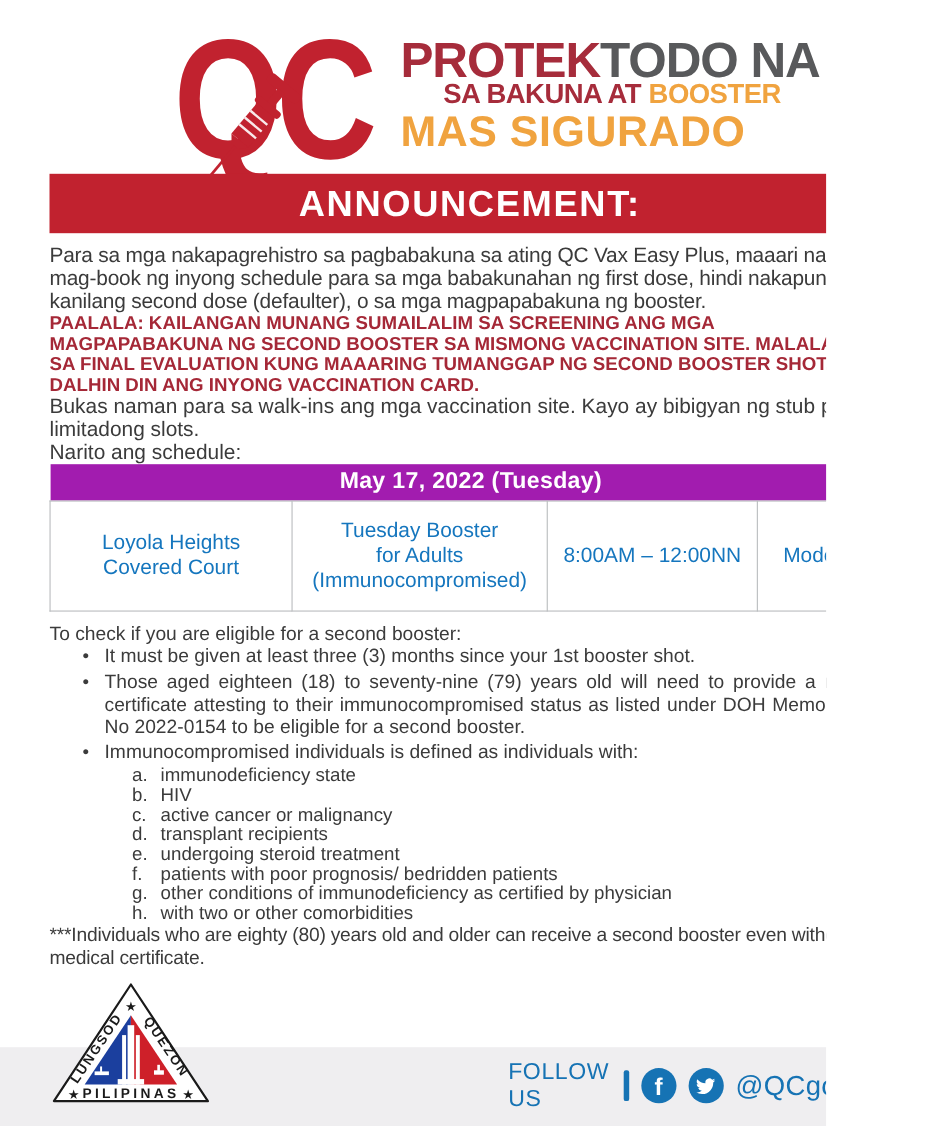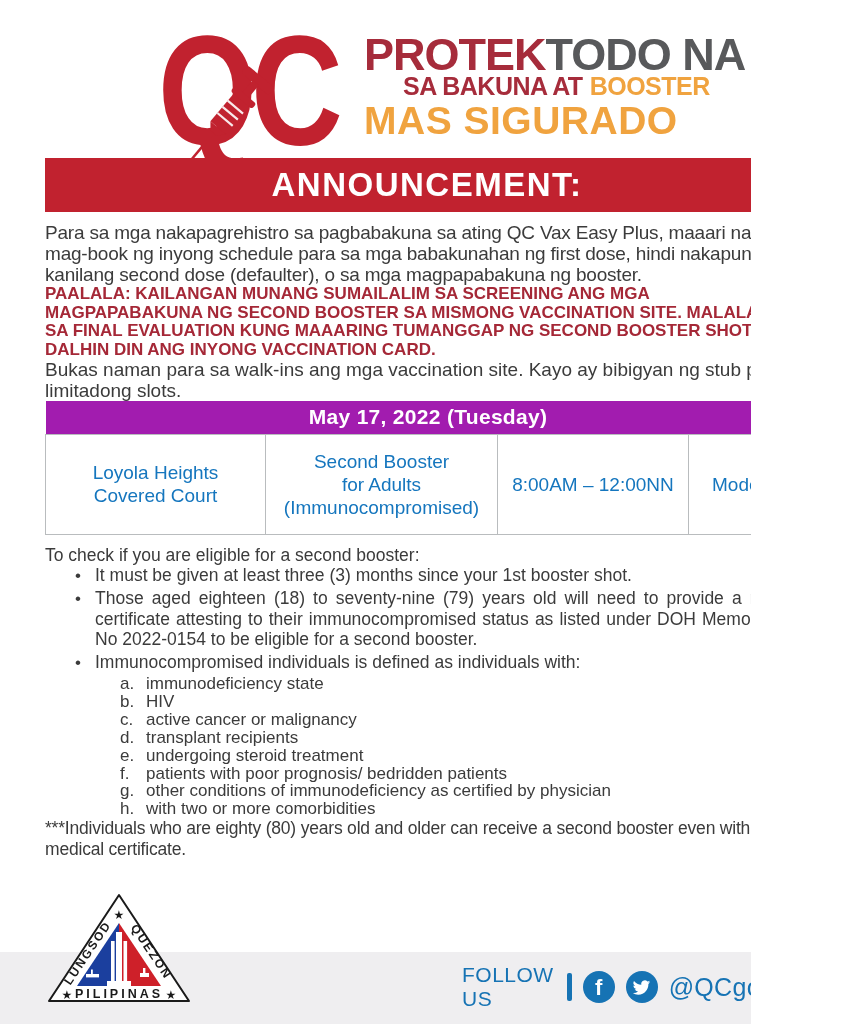--- a/index.html
+++ b/index.html
@@ -107,38 +107,39 @@
   </div>
 
   <div class="banner">
     <span>ANNOUNCEMENT:</span>
   </div>
 
   <main class="content">
     <p class="intro">Para sa mga nakapagrehistro sa pagbabakuna sa ating QC Vax Easy Plus, maaari nang mag-book ng inyong schedule para sa mga babakunahan ng first dose, hindi nakapunta sa kanilang second dose (defaulter), o sa mga magpapabakuna ng booster.</p>
     <p class="reminder">PAALALA: KAILANGAN MUNANG SUMAILALIM SA SCREENING ANG MGA MAGPAPABAKUNA NG SECOND BOOSTER SA MISMONG VACCINATION SITE. MALALAMAN SA FINAL EVALUATION KUNG MAAARING TUMANGGAP NG SECOND BOOSTER SHOT. DALHIN DIN ANG INYONG VACCINATION CARD.</p>
     <p class="walkins">Bukas naman para sa walk-ins ang mga vaccination site. Kayo ay bibigyan ng stub para sa limitadong slots.</p>
+    <p class="narito">Narito ang schedule:</p>
 
     <table class="schedule">
       <colgroup>
           <col class="col1">
           <col class="col2">
           <col class="col3">
           <col class="col4">
         </colgroup>
       <thead>
         <tr>
             <th colspan="4">May 17, 2022 (Tuesday)</th>
           </tr>
       </thead>
       <tbody>
         <tr>
           <td>Loyola Heights
 Covered Court</td>
-          <td>Second Booster
+          <td>Tuesday Booster
 for Adults
 (Immunocompromised)</td>
           <td>8:00AM – 12:00NN</td>
           <td>Moderna</td>
         </tr>
       </tbody>
     </table>
 
     <p class="check">To check if you are eligible for a second booster:</p>
     <div class="bullet">
@@ -177,21 +178,21 @@
     <div class="cond">
         <span class="letter">f.</span>
         <span>patients with poor prognosis/ bedridden patients</span>
       </div>
     <div class="cond">
         <span class="letter">g.</span>
         <span>other conditions of immunodeficiency as certified by physician</span>
       </div>
     <div class="cond">
         <span class="letter">h.</span>
-        <span>with two or more comorbidities</span>
+        <span>with two or other comorbidities</span>
       </div>
 
     <p class="footnote">***Individuals who are eighty (80) years old and older can receive a second booster even without a medical certificate.</p>
   </main>
 
   <div class="band"></div>
 
   <svg class="seal" width="150" height="115" viewBox="0 0 150 115">
     <polygon points="75,3 145,109 5,109" fill="#ffffff" stroke="#1a1a1a" stroke-width="2" stroke-linejoin="round"></polygon>
     <polygon points="75,31 75,94 33,94" fill="#1b3f9e"></polygon>

